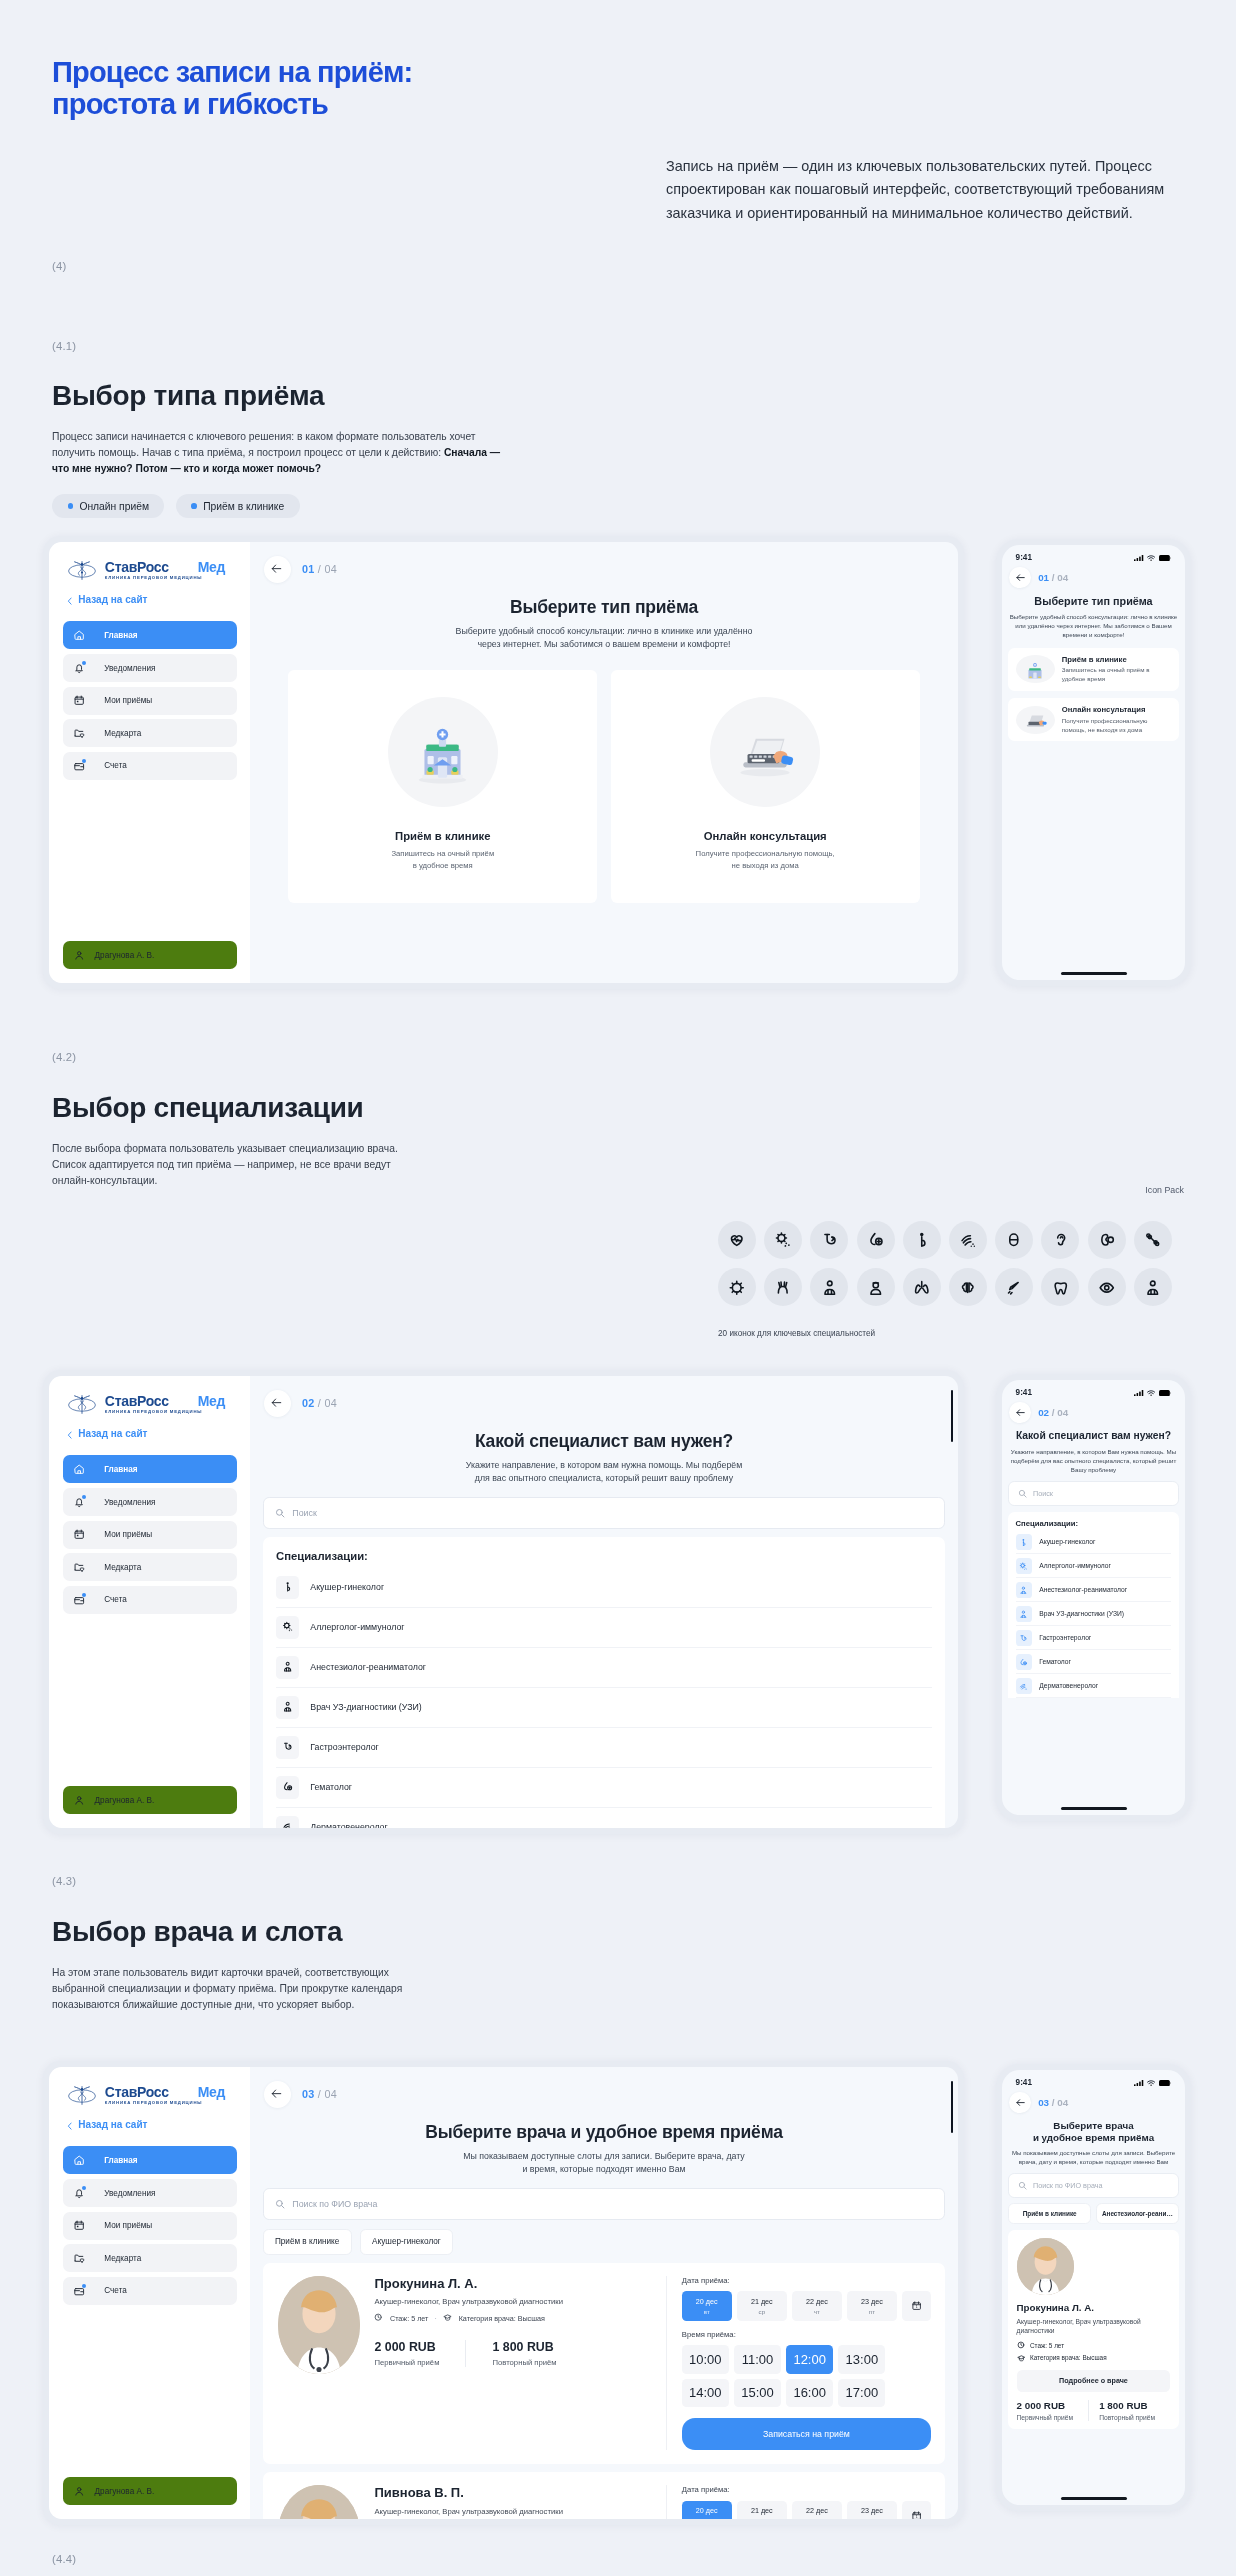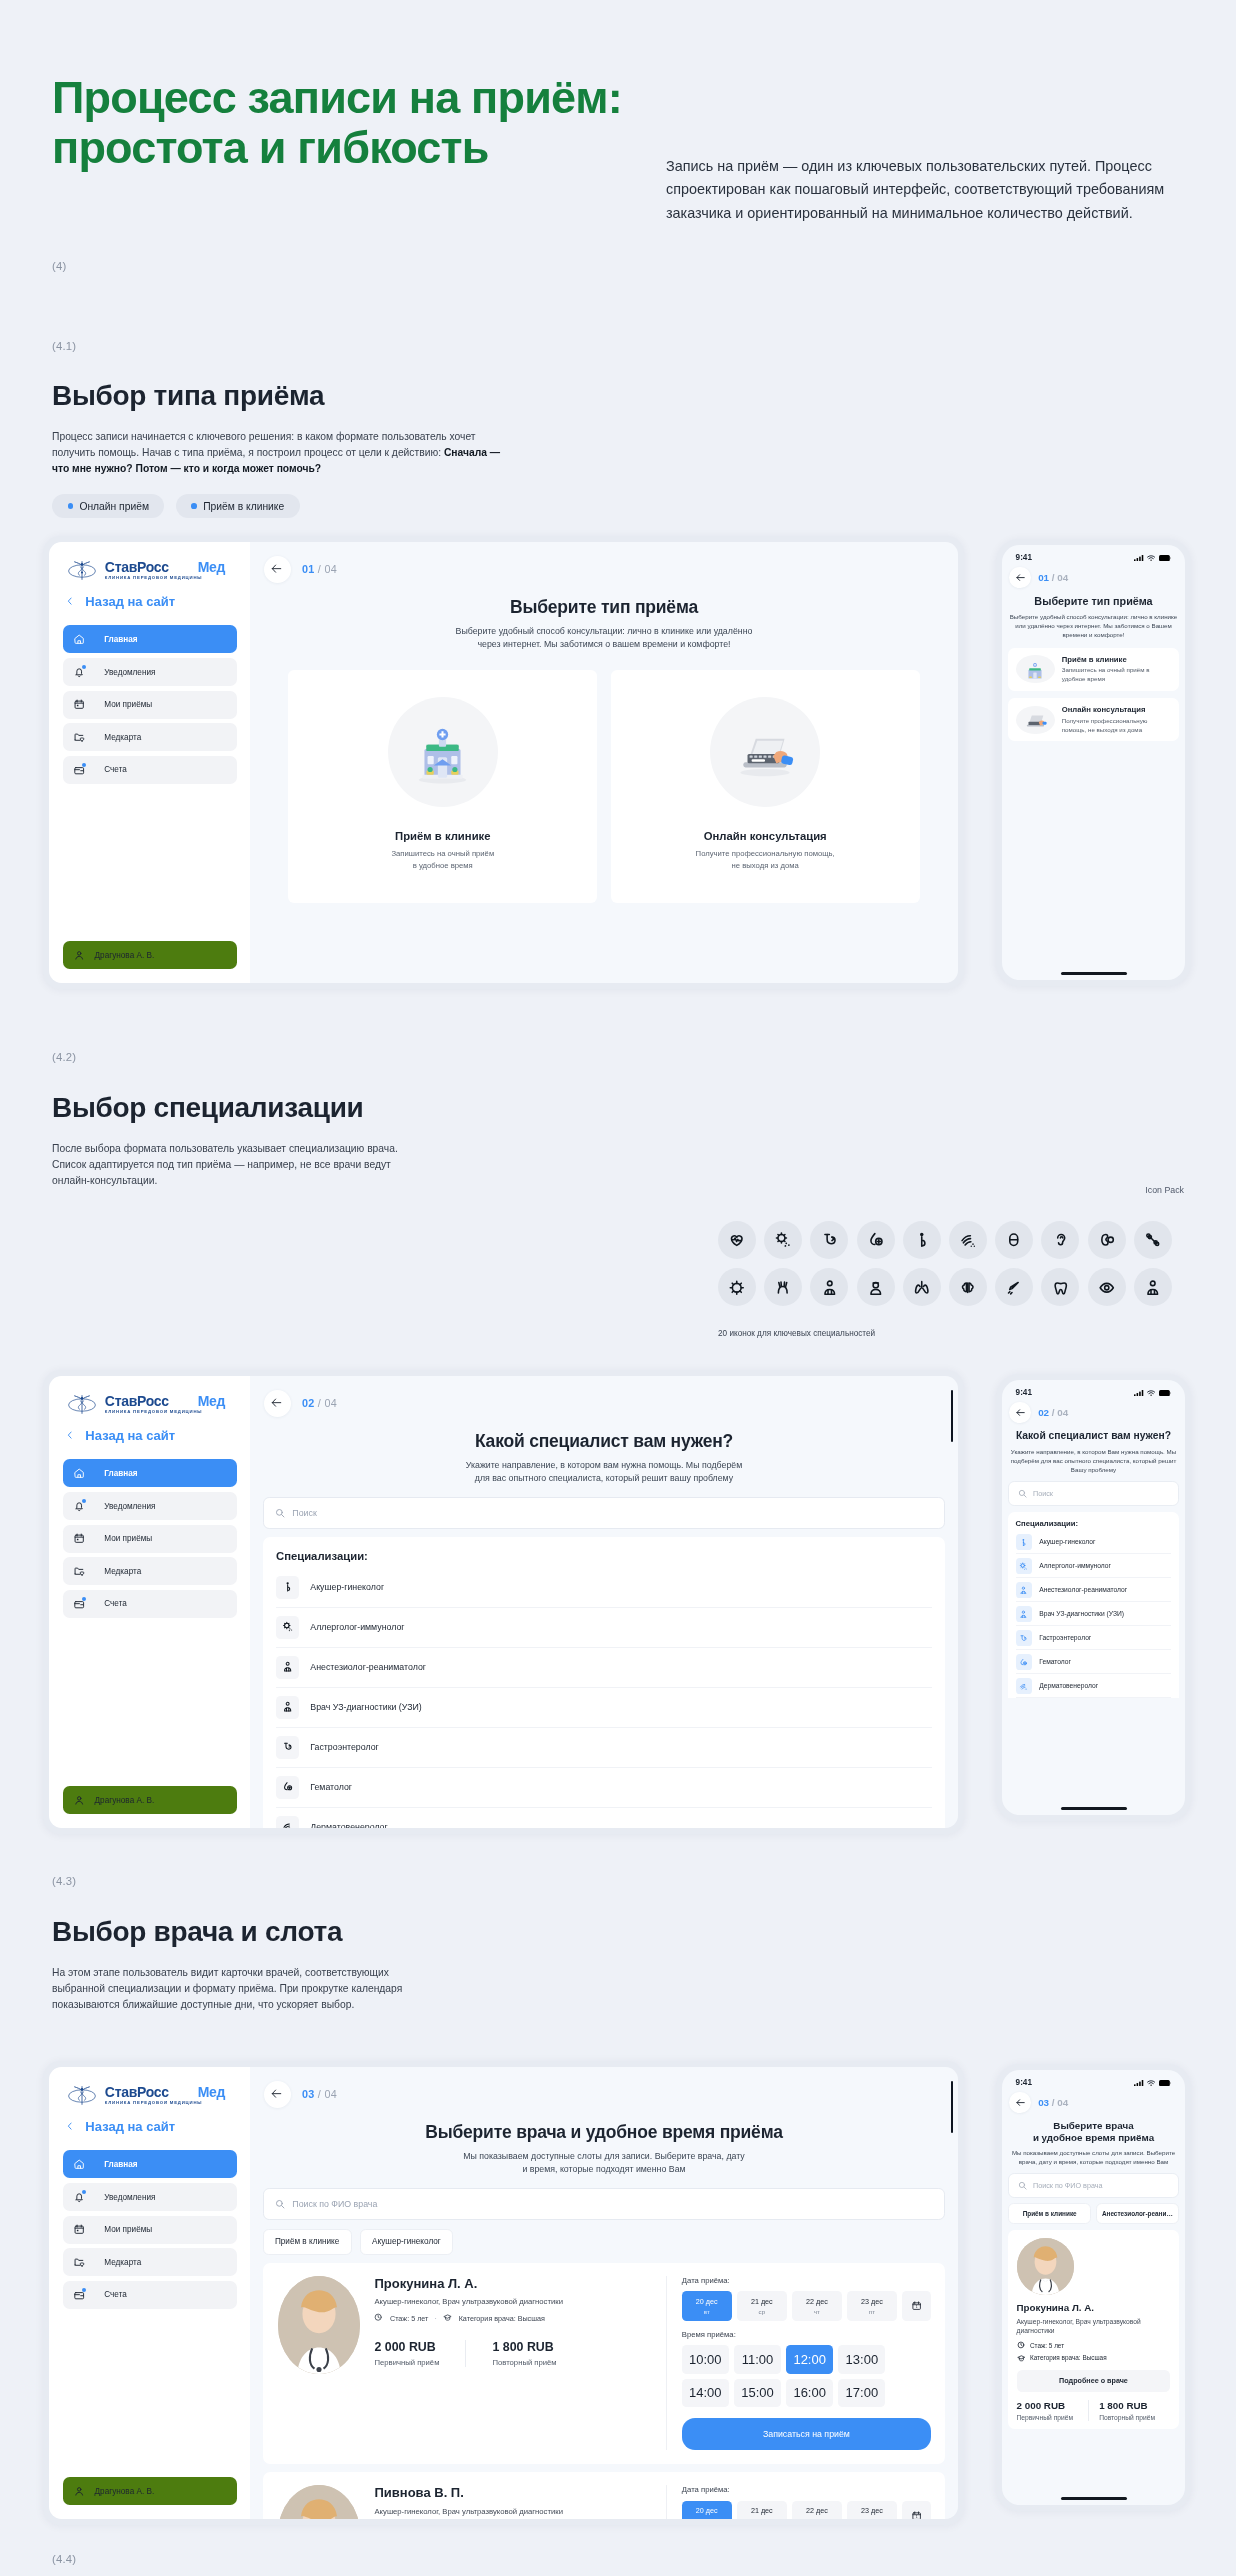--- a/index.html
+++ b/index.html
@@ -14,22 +14,22 @@
   .page{position:relative;width:1236px;height:3188px;}
 
   
   .sec-num{font-size:11.3px;color:#8b94a3;letter-spacing:0.2px;}
   .sec-title{font-size:28px;font-weight:700;letter-spacing:-0.3px;line-height:1.08;}
   .sec-body{font-size:10.3px;line-height:1.55;color:#39414e;max-width:464px;}
   .sec-body b{font-weight:700;color:#111821;}
 
   
   .hero-title{
-    position:absolute;left:52px;top:73px;width:618px;
-    font-size:45px;font-weight:700;line-height:1.1;letter-spacing:-0.8px;color:#15803d;
+    position:absolute;left:52px;top:57px;width:618px;
+    font-size:29px;font-weight:700;line-height:1.1;letter-spacing:-0.8px;color:#1d4ed8;
   }
   .hero-text{
     position:absolute;left:666px;top:155px;width:526px;
     font-size:14.4px;line-height:1.62;color:#2a323e;
   }
   .tag4{position:absolute;left:52px;top:260px;}
   .sec-head{position:absolute;left:52px;}
   .pill-row{display:flex;gap:11.3px;margin-top:17.5px;}
   .pill{
     display:flex;align-items:center;gap:6.2px;
@@ -47,21 +47,21 @@
   .dt-side{
     width:201px;background:#fff;border-radius:12.4px 0 0 12.4px;
     padding:15.5px 13.4px 13.4px 13.4px;display:flex;flex-direction:column;flex:none;
   }
   .logo-wrap{display:flex;align-items:center;gap:7.2px;padding-left:3.1px;}
   .logo-mark{width:32px;height:25px;flex:none;}
   .logo-txt{line-height:1;}
   .logo-name{font-size:14px;font-weight:700;letter-spacing:-0.3px;color:#1d4a8f;}
   .logo-name i{font-style:normal;color:#3b8ef5;padding-left:29px;}
   .logo-sub{font-size:4.3px;letter-spacing:0.8px;color:#1d4a8f;font-weight:700;margin-top:1.5px;}
-  .back-site{display:flex;align-items:center;gap:13px;margin:11.3px 0 0 4.1px;font-size:13px;font-weight:700;color:#3b8ef5;}
+  .back-site{display:flex;align-items:flex-end;gap:6px;margin:11.3px 0 0 4.1px;font-size:10px;font-weight:700;color:#3b8ef5;}
   .nav{margin-top:16.5px;display:flex;flex-direction:column;gap:4.6px;}
   .nav-item{
     display:flex;align-items:center;gap:19px;height:28px;padding:0 10.3px;
     border-radius:6.7px;background:#f2f3f6;font-size:8.2px;color:#1c2430;position:relative;
   }
   .nav-item.active{background:#3b8ef5;color:#fff;font-weight:700;}
   .nav-ico{width:12.4px;height:12.4px;flex:none;position:relative;}
   .nav-ico .badge{position:absolute;top:-0.5px;right:-1px;width:4.1px;height:4.1px;border-radius:50%;background:#3b8ef5;}
   .nav-spacer{flex:1;}
   .nav-user{

